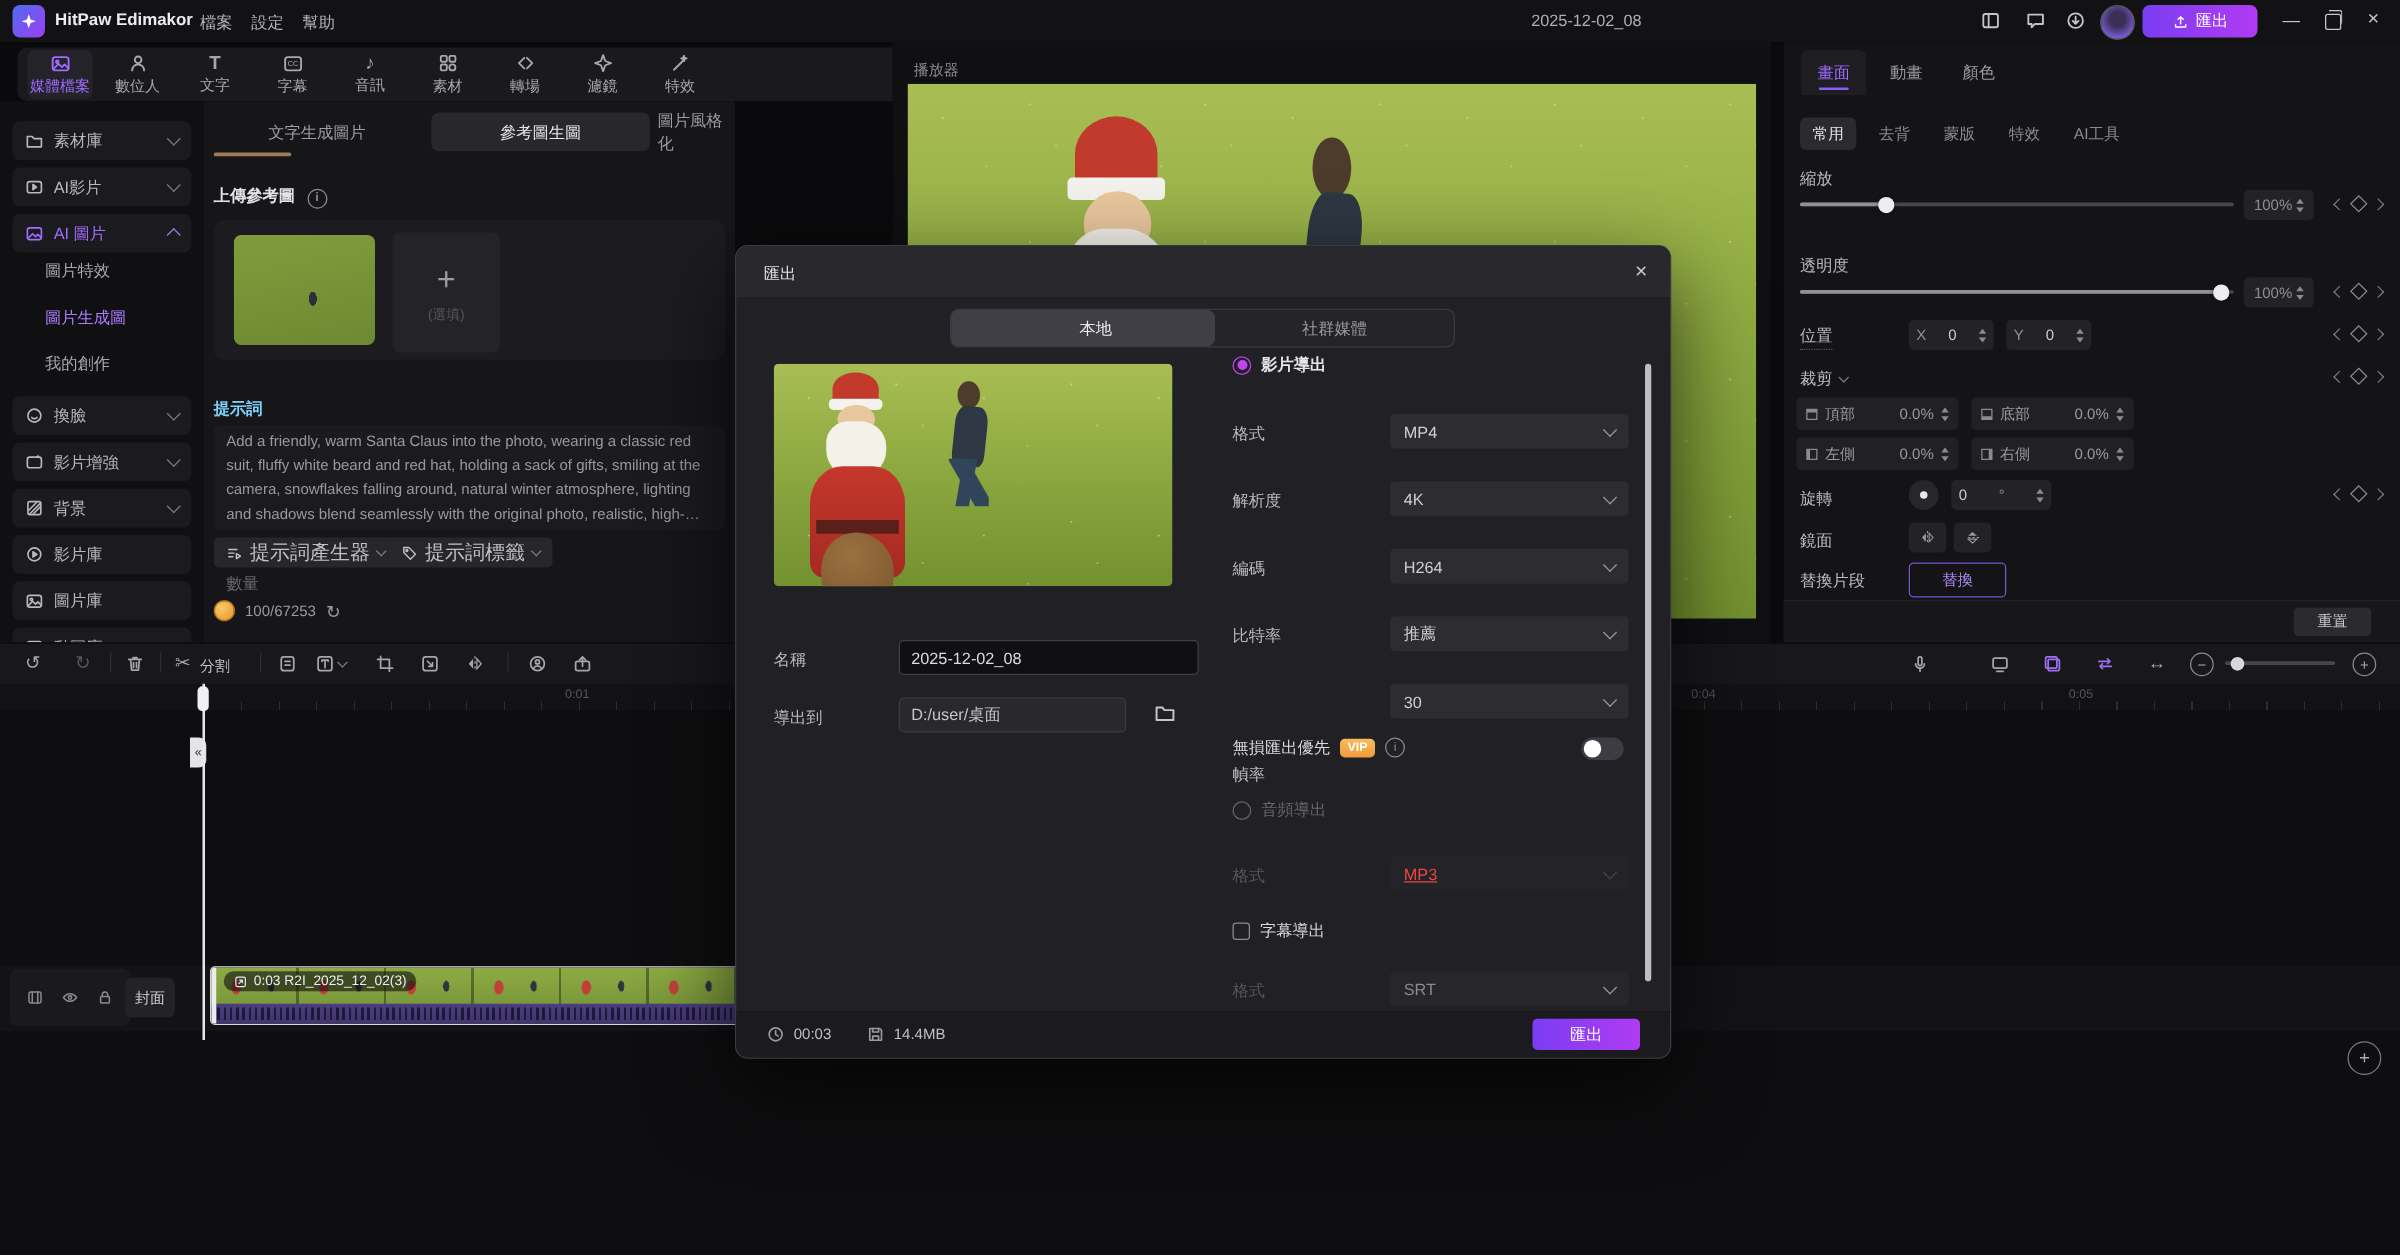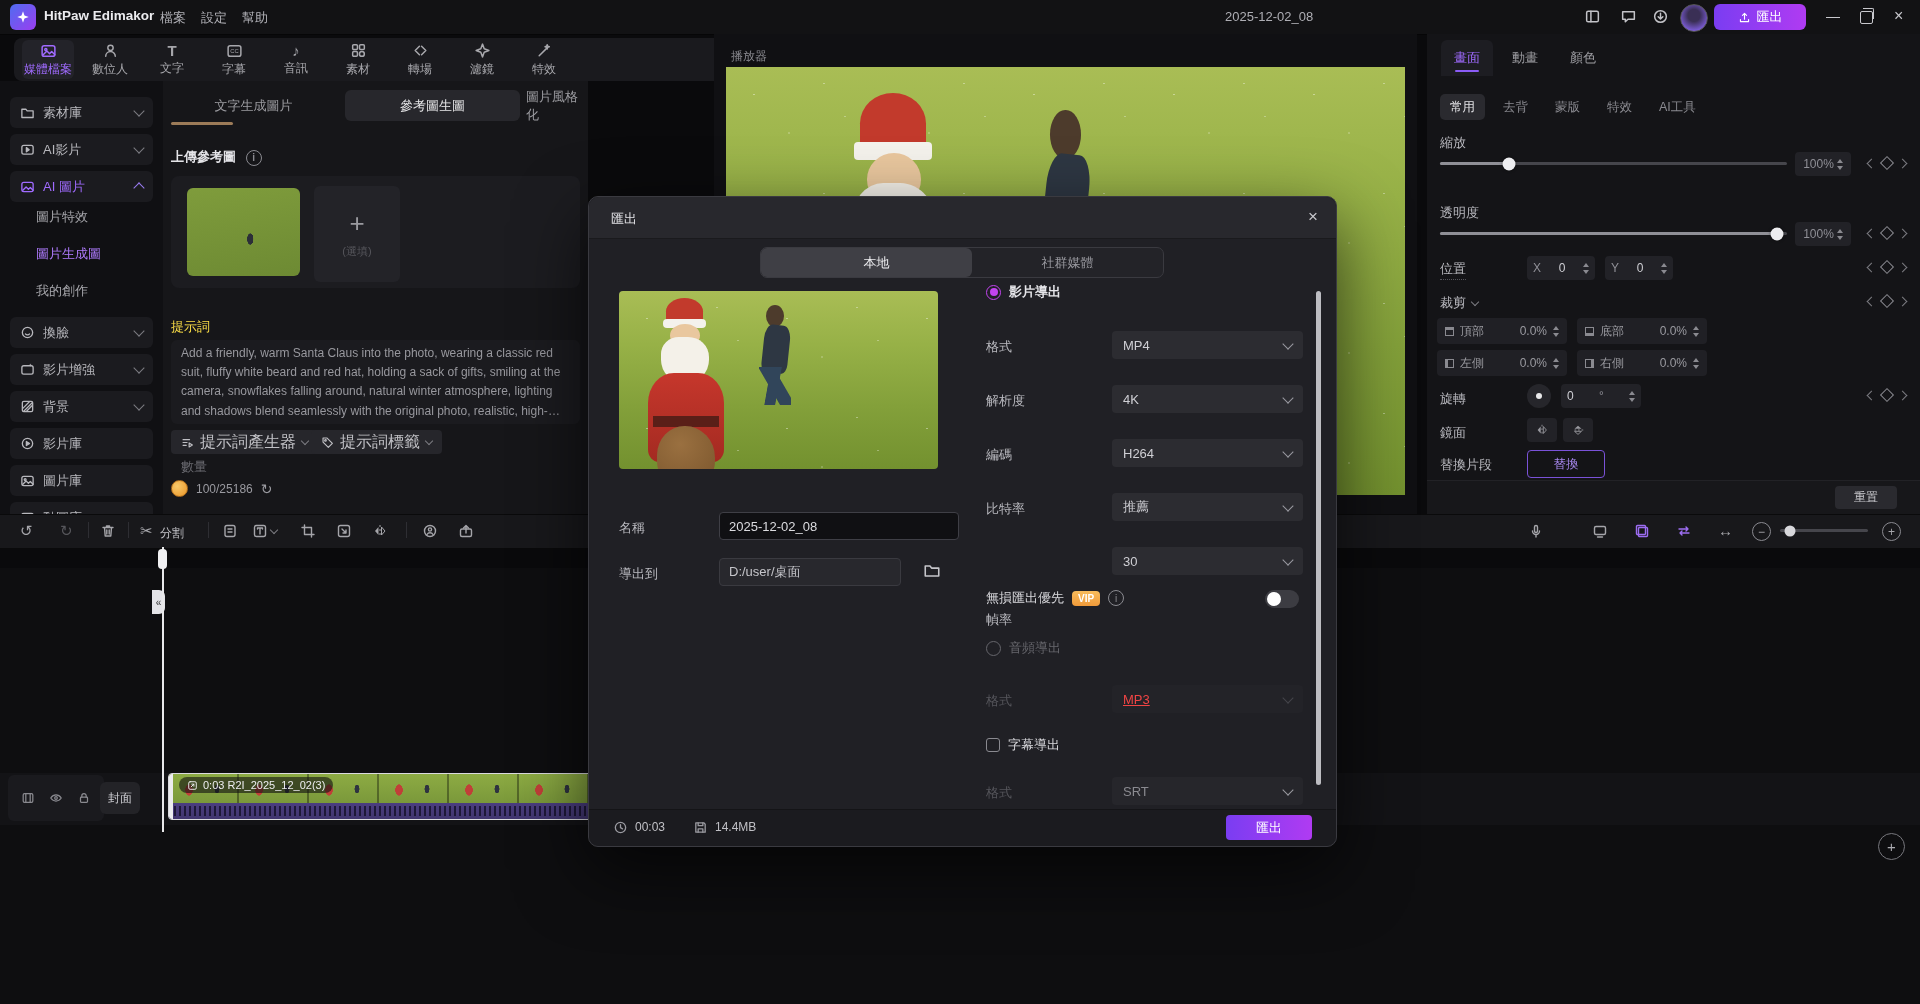--- a/index.html
+++ b/index.html
@@ -43,21 +43,21 @@
   .lp-tab{position:absolute;top:9px;height:31px;display:flex;align-items:center;justify-content:center;color:#9c9ca1;font-size:13px;}
   .lp-tab.active{background:#27272c;border-radius:6px;color:#e8e8ea;}
   #tab-indicator{left:8px;top:41px;width:62px;height:3px;background:#9c7b58;border-radius:2px;}
   #upload-title{left:8px;top:67px;font-weight:bold;color:#e4e4e8;font-size:13px;}
   .info-circ{display:inline-flex;width:14px;height:14px;border:1.2px solid #8a8a90;border-radius:50%;color:#8a8a90;font-size:10px;align-items:center;justify-content:center;font-style:normal;}
   #upload-box{left:8px;top:95px;width:409px;height:112px;background:#1c1c20;border-radius:8px;}
   #ref-thumb{left:24px;top:107px;width:113px;height:88px;border-radius:6px;background:radial-gradient(5px 9px at 56% 58%,#2c2f38 60%,transparent 65%),linear-gradient(170deg,#7f9c3c,#6d8a33);}
   #add-ref{left:151px;top:105px;width:86px;height:96px;background:#232328;border-radius:6px;display:flex;flex-direction:column;align-items:center;justify-content:center;gap:8px;color:#8a8a90;}
   #add-ref .plus{font-size:26px;line-height:1;color:#9a9aa0;}
   #add-ref .opt{font-size:11px;color:#55555b;}
-  #prompt-title{left:8px;top:237px;font-weight:normal;color:#fde047;font-size:13px;}
+  #prompt-title{left:8px;top:237px;font-weight:bold;color:#7dd3fc;font-size:13px;}
   #prompt-box{left:8px;top:259px;width:409px;height:84px;background:#1b1b1f;border-radius:6px;padding:4px 10px;box-sizing:border-box;color:#98989e;font-size:12px;line-height:1.6;overflow:hidden;display:-webkit-box;-webkit-line-clamp:4;-webkit-box-orient:vertical;}
   .prompt-btn{position:absolute;top:349px;height:24px;background:#26262b;border-radius:4px;display:flex;align-items:center;gap:6px;padding:0 10px;color:#c0c0c5;font-size:16px;}
   #quantity-label{left:18px;top:377px;color:#6a6a70;font-size:13px;}
   #credits-row{left:8px;top:399px;display:flex;align-items:center;gap:8px;}
   #coin{width:15px;height:15px;border-radius:50%;background:radial-gradient(circle at 35% 35%,#f8c96a,#e99427);border:1px solid #b4711d;}
   #credits-val{color:#9a9aa0;font-size:12px;}
 
   
   #player{left:714px;top:34px;width:703px;height:480px;background:#101013;}
   #player-label{left:17px;top:14px;color:#8a8a90;font-size:12px;position:absolute;}
@@ -377,21 +377,21 @@
           <path d="M2.5 2.5h5L14 9l-5 5-6.5-6.5z"></path>
           <circle cx="5.5" cy="5.5" r="1"></circle>
         </svg>
       <span>提示詞標籤</span>
       <i class="chev-d" style="width:5px;height:5px;"></i>
     </div>
 
     <div class="abs" id="quantity-label">數量</div>
     <div class="abs" id="credits-row">
       <span id="coin"></span>
-      <span id="credits-val">100/25186</span>
+      <span id="credits-val">100/67253</span>
       <span class="glyph clickable" style="font-size:14px;color:#9a9aa0;">↻</span>
     </div>
   </div>
 
   <div class="abs" id="player">
     <div id="player-label">播放器</div>
     <div id="video">
       <div class="scene">
         <div class="snow"></div>
         <div class="santa" style="left:14%;top:6%;width:22%;height:88%;">
@@ -662,20 +662,26 @@
         <path d="M3 6h9M10 4l2 2-2 2M13 10H4M6 8l-2 2 2 2"></path>
       </svg>
   </span>
   <span class="abs tl-ic glyph clickable" style="left:1718px;">↔</span>
   <span class="abs clickable circ" style="left:1752px;top:522px;">−</span>
   <div id="tl-zoom-slider">
       <div class="knob"></div>
     </div>
   <span class="abs clickable circ" style="left:1882px;top:522px;">+</span>
 
+  <div class="abs" id="ruler">
+    <div class="ticks"></div>
+    <span class="ruler-lbl" style="left:452px;">0:01</span>
+    <span class="ruler-lbl" style="left:1353px;">0:04</span>
+    <span class="ruler-lbl" style="left:1655px;">0:05</span>
+  </div>
 
   <div class="abs" id="tracks">
     <div id="lane"></div>
     <div id="trackhead">
       <svg class="ic clickable" width="14" height="14" viewBox="0 0 16 16">
           <rect x="2.5" y="3" width="11" height="10" rx="1.5"></rect>
           <path d="M5.5 3v10M10.5 3v10"></path>
         </svg>
       <svg class="ic clickable" width="14" height="14" viewBox="0 0 16 16">
           <path d="M2 8s2.5-3.5 6-3.5S14 8 14 8s-2.5 3.5-6 3.5S2 8 2 8z"></path>

